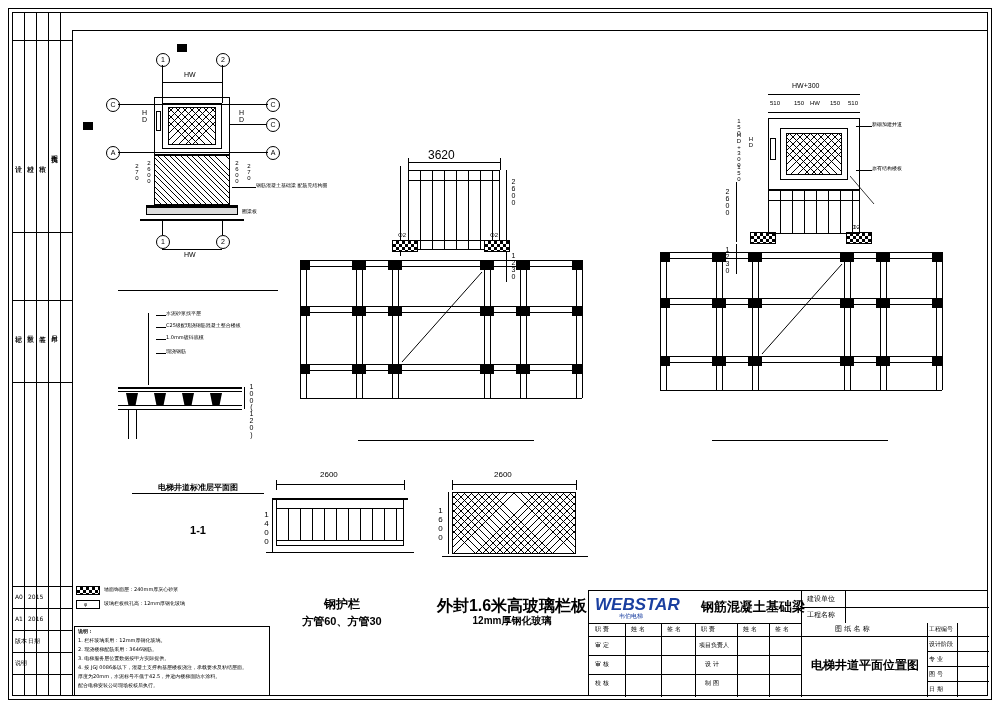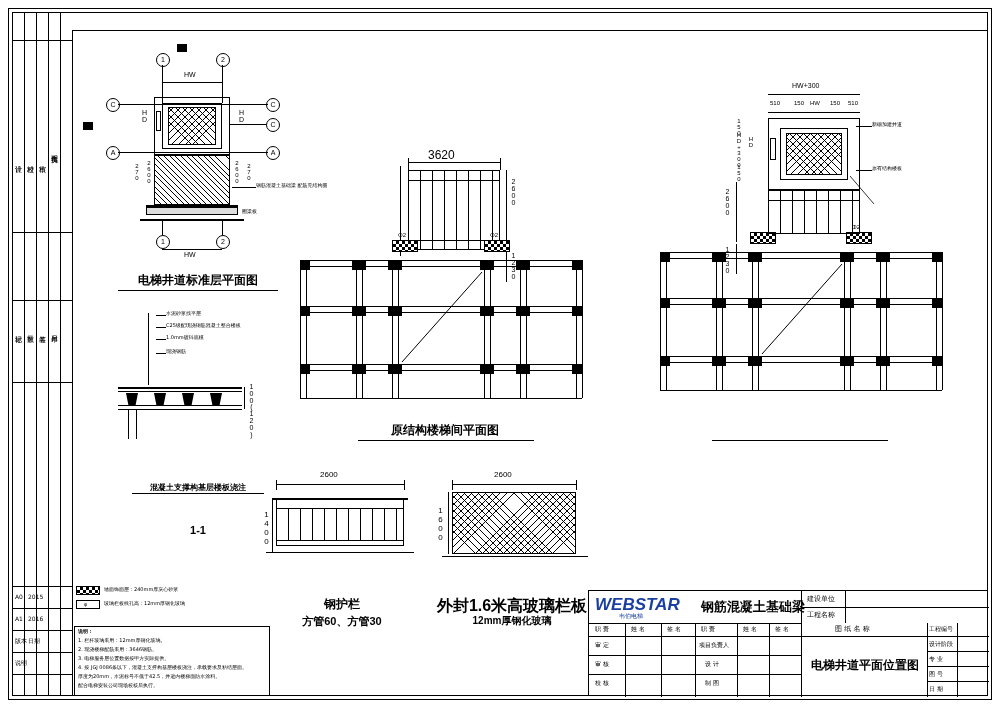--- a/index.html
+++ b/index.html
@@ -117,21 +117,20 @@
     <div class="ctr" style="left:46px;top:190px;">1</div>
     <div class="ctr" style="left:106px;top:190px;">2</div>
     <div class="ln vl" style="left:52px;top:176px;height:14px;"></div>
     <div class="ln vl" style="left:112px;top:176px;height:14px;"></div>
     <div class="dim" style="left:74px;top:206px;">HW</div>
     <div class="ln hl" style="left:52px;top:204px;width:60px;"></div>
 
     <div class="ctr" style="left:156px;top:73px;">C</div>
     <div class="ln hl" style="left:120px;top:79px;width:36px;"></div>
   </div>
-  <div class="ttl cn" style="left:113px;top:272px;width:170px;">电梯井道标准层平面图</div>
   <div class="ln hl" style="left:118px;top:290px;width:160px;"></div>
 
   <div class="abs blk" style="left:177px;top:44px;width:10px;height:8px;"></div>
   <div class="abs blk" style="left:83px;top:122px;width:10px;height:8px;"></div>
 
   <div class="abs" style="left:110px;top:305px;width:180px;height:160px;">
 
     <div class="ln vl" style="left:38px;top:8px;height:72px;"></div>
     <div class="t cn" style="left:56px;top:6px;font-size:5px;">水泥砂浆找平层</div>
     <div class="ln hl" style="left:46px;top:10px;width:10px;"></div>
@@ -152,21 +151,21 @@
       <div class="blk abs" style="left:92px;top:0;width:12px;height:12px;clip-path:polygon(0 0,100% 0,80% 100%,20% 100%);"></div>
     </div>
     <div class="ln hl" style="left:8px;top:104px;width:124px;"></div>
     <div class="ln vl" style="left:18px;top:104px;height:30px;"></div>
     <div class="ln vl" style="left:26px;top:104px;height:30px;"></div>
 
     <div class="dim vert" style="left:138px;top:78px;font-size:7px;">100</div>
     <div class="dim vert" style="left:138px;top:98px;font-size:7px;">(120)</div>
     <div class="ln vl" style="left:134px;top:82px;height:22px;"></div>
   </div>
-  <div class="sub cn" style="left:108px;top:482px;width:180px;font-size:8px;">混凝土支撑构基层楼板浇注</div>
+  <div class="sub cn" style="left:108px;top:482px;width:180px;font-size:8px;">电梯井道标准层平面图</div>
   <div class="ln hl" style="left:132px;top:493px;width:132px;"></div>
   <div class="sub cn" style="left:108px;top:496px;width:180px;font-size:11px;margin-top:28px;">1-1</div>
 
   <div class="abs" style="left:300px;top:140px;width:290px;height:270px;">
 
     <div class="dim" style="left:128px;top:8px;font-size:12px;">3620</div>
     <div class="ln hl" style="left:108px;top:22px;width:92px;"></div>
     <div class="ln vl" style="left:108px;top:18px;height:12px;"></div>
     <div class="ln vl" style="left:200px;top:18px;height:12px;"></div>
 
@@ -234,21 +233,20 @@
       <div class="blk abs" style="left:216px;top:104px;width:14px;height:10px;"></div>
       <div class="blk abs" style="left:272px;top:104px;width:10px;height:10px;"></div>
 
       <div class="abs" style="left:100px;top:10px;width:84px;height:94px;">
         <svg width="84" height="94">
             <line x1="82" y1="2" x2="2" y2="92" stroke="#000" stroke-width="1"></line>
           </svg>
       </div>
     </div>
   </div>
-  <div class="ttl cn" style="left:355px;top:422px;width:180px;">原结构楼梯间平面图</div>
   <div class="ln hl" style="left:358px;top:440px;width:176px;"></div>
 
   <div class="abs" style="left:650px;top:80px;width:300px;height:330px;">
 
     <div class="dim" style="left:142px;top:2px;font-size:7px;">HW+300</div>
     <div class="ln hl" style="left:118px;top:14px;width:92px;"></div>
     <div class="dim" style="left:120px;top:20px;font-size:6px;">510</div>
     <div class="dim" style="left:144px;top:20px;font-size:6px;">150</div>
     <div class="dim" style="left:160px;top:20px;font-size:6px;">HW</div>
     <div class="dim" style="left:180px;top:20px;font-size:6px;">150</div>

